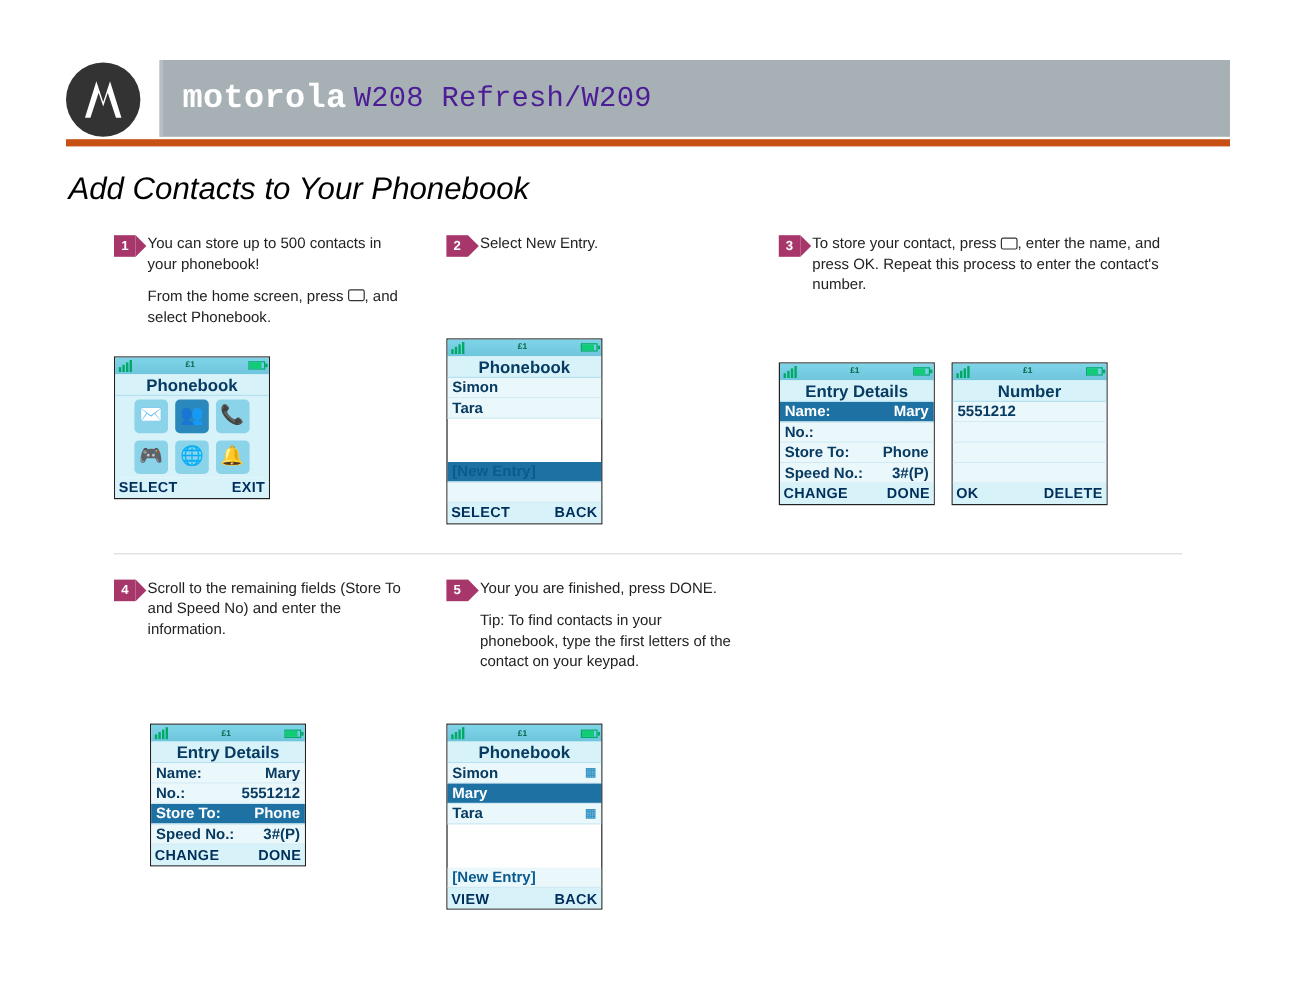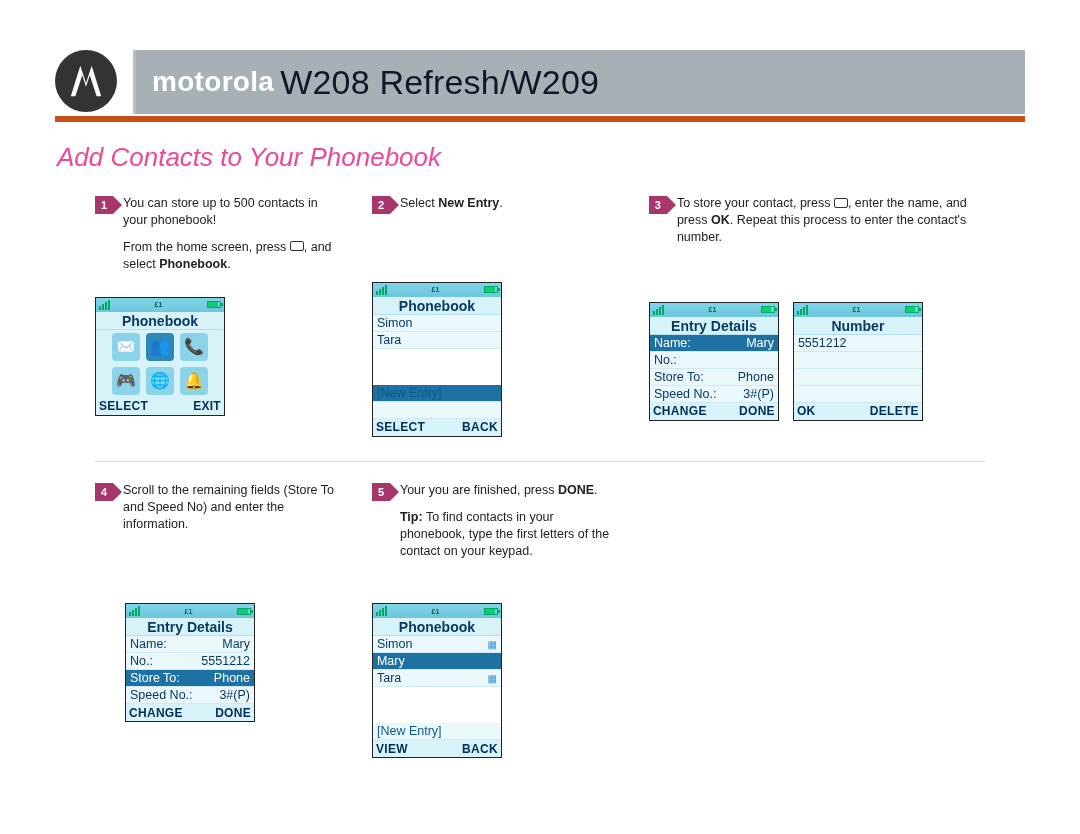--- a/index.html
+++ b/index.html
@@ -1,65 +1,65 @@
 <!DOCTYPE html>
 <html><head>
 <meta charset="utf-8">
 <style>
   * { box-sizing: border-box; margin: 0; padding: 0; }
   body { width: 1080px; height: 834px; background: #fff; font-family: Arial, Helvetica, sans-serif; color: #222; overflow: hidden; }
   .page { padding: 50px 55px 0 55px; }
 
   
-  .header-wrap { display: flex; align-items: flex-start; gap: 16px; }
+  .header-wrap { display: flex; align-items: flex-end; gap: 16px; font-family: Liberation Mono, monospace; }
   .logo-circle {
     width: 62px; height: 62px; border-radius: 50%; background: #333;
     display: flex; align-items: center; justify-content: center;
   }
   .logo-circle svg { width: 38px; height: 38px; }
   .title-bar { flex: 1; background: #a7b1b5; height: 64px; display: flex; align-items: center; padding: 0 16px; border-left: 3px solid #b6bfc3; }
   .title-bar .brand { color: #fff; font-size: 28px; font-weight: bold; margin-right: 6px; letter-spacing: 0.3px;}
-  .title-bar .model { color: #0f172a; font-size: 34px; font-weight: 300; letter-spacing: 0.2px;}
+  .title-bar .model { color: #4c1d95; font-size: 24px; font-weight: 300; letter-spacing: 0.2px;}
   .bottom-bar { height: 6px; background: #c75114; margin-top: 2px; }
 
-  .section-title { color: #ec4899; font-style: italic; font-size: 26px; margin: 20px 0 22px 2px; font-weight: 400;}
+  .section-title { color: #000000; font-style: italic; font-size: 26px; margin: 20px 0 22px 2px; font-weight: 400;}
 
   
   .row1 { display: flex; gap: 28px; padding: 0 40px; }
   .row2 { display: flex; gap: 28px; padding: 0 40px; margin-top: 20px; }
   .step { flex: 1; font-size: 12.5px; line-height: 1.35; }
   .step-wide { flex: 1.35; }
   .step .text { padding-right: 8px; }
   .step-head { display:flex; }
   .badge {
     display:inline-block; min-width:18px; height:18px; background:#a7366b; color:#fff;
     font-size:11px; font-weight:bold; line-height:18px; text-align:center;
     position:relative; margin-right:10px; flex-shrink:0; margin-top:1px;
   }
   .badge::after{
     content:""; position:absolute; top:0; right:-9px; width:0; height:0;
     border-top:9px solid transparent; border-bottom:9px solid transparent; border-left:9px solid #a7366b;
   }
   .step p { margin-bottom: 10px; }
-  .step b { font-weight: bold; }
+  .step b { font-weight: normal; }
   .kbtn { display:inline-block; width:14px; height:10px; border:1px solid #333; border-radius:2px; vertical-align:middle; position:relative; top:-1px; }
 
   hr.sep { border: none; border-top: 1px solid #ddd; margin: 24px 40px 0 40px; }
   .shot-pair-row { display:flex; gap:14px; padding:0; margin-top: 6px; }
   .phone { width: 130px; border: 1px solid #222; font-family: Arial, sans-serif; }
   .status { height: 14px; background: linear-gradient(#7fd4e8,#6ec5dc); display:flex; align-items:center; justify-content:space-between; padding:0 3px; font-size:7px; color:#064; font-weight:bold;}
   .bars { display:flex; gap:1px; align-items:flex-end;}
   .bars span{ width:2px; background:#0a6; }
   .bars span:nth-child(1){height:4px}.bars span:nth-child(2){height:6px}.bars span:nth-child(3){height:8px}.bars span:nth-child(4){height:10px}
   .batt{ width:14px; height:7px; border:1px solid #0a6; position:relative;}
   .batt::after{content:"";position:absolute;right:-3px;top:1px;width:2px;height:3px;background:#0a6;}
   .batt i{display:block; width:80%; height:100%; background:#1c7;}
   .screen-title { background:#d7f2f9; color:#083b62; font-weight:bold; font-size:14px; text-align:center; height:18px; line-height:18px; border-bottom:1px solid #b6e0ef;}
   .list { }
-  .list .li { height:17px; line-height:17px; font-size:12.5px; font-weight:normal; padding:0 4px; color:#083b62; background:#eaf7fb; border-bottom:1px solid #cfeaf3; display:flex; justify-content:space-between; }
+  .list .li { height:17px; line-height:17px; font-size:12.5px; font-weight:bold; padding:0 4px; color:#083b62; background:#eaf7fb; border-bottom:1px solid #cfeaf3; display:flex; justify-content:space-between; }
   .list .li.sel { background:#1e71a3; color:#fff; }
   .list .li.bracket { color:#0a5b8f;margin-top:36px; }
   .softkeys { height:17px; display:flex; justify-content:space-between; align-items:center; background:#d7f2f9; font-size:12px; font-weight:900; font-family: "Arial Black", Arial, sans-serif; letter-spacing:0.3px; color:#002e5a; padding:0 3px; }
   .grid-area { height:68px; background:#d7f2f9; display:flex; align-items:center; justify-content:center;}
   .igrid{ display:grid; grid-template-columns:repeat(3, 28px); grid-template-rows:repeat(2, 28px); gap:6px;}
   .igrid span{ background:#8bd3e8; border-radius:4px; display:flex; align-items:center; justify-content:center; font-size:16px;}
   .igrid span.hl{ background:#2a88bc; color:#fff;}
   .sim-icon{ font-size:10px; color:#3a98c7;}
   .shots-margin { margin-top: 14px; }
 

